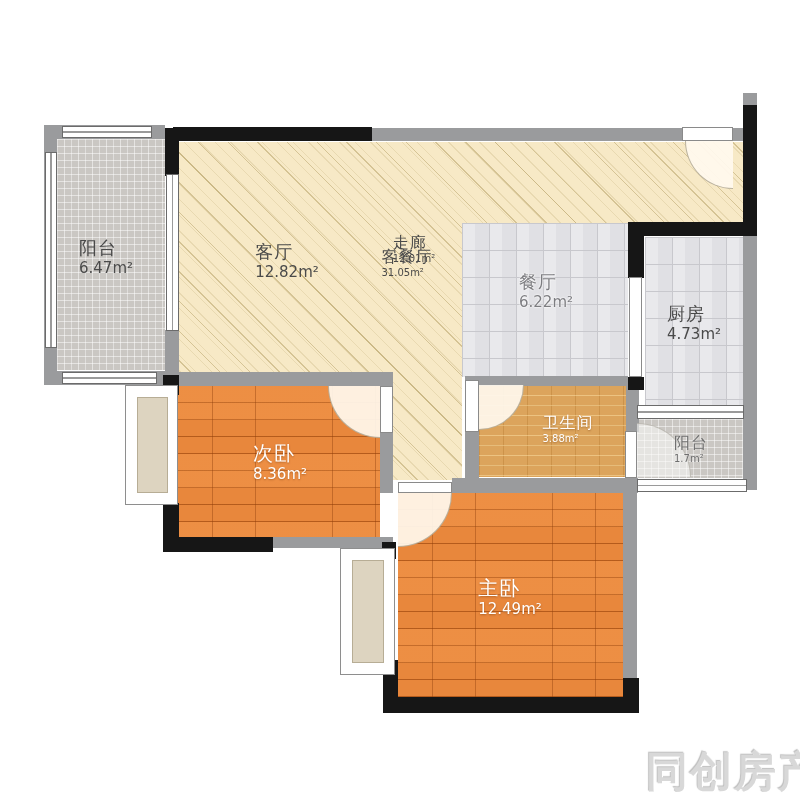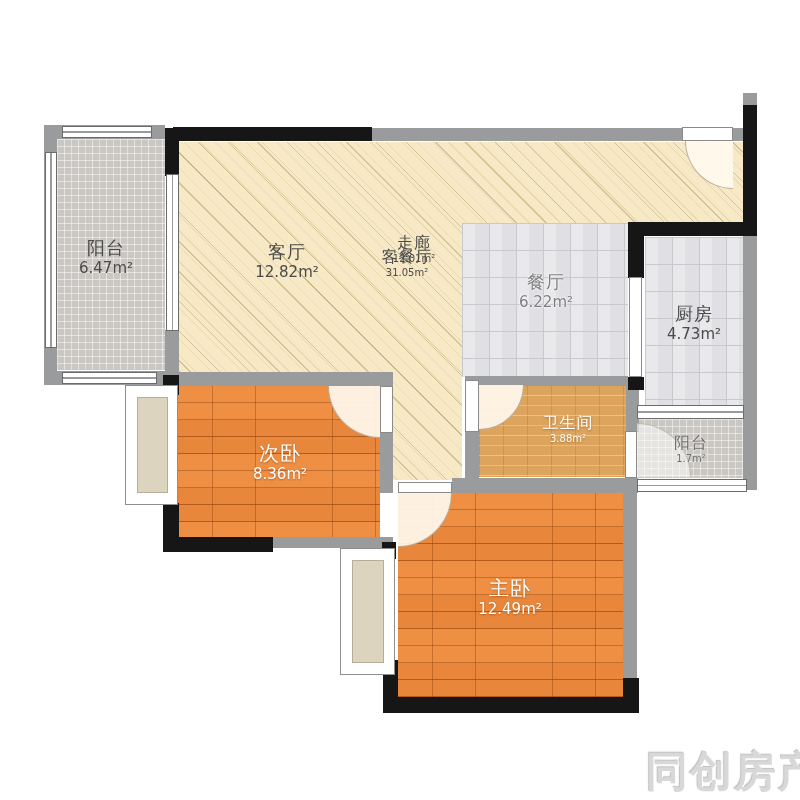--- a/index.html
+++ b/index.html
@@ -39,21 +39,21 @@
   .win.h{background:linear-gradient(180deg,#fff 0 44%,#9a9a9a 44% 56%,#fff 56% 100%);}
   .win.v{background:linear-gradient(90deg,#fff 0 44%,#9a9a9a 44% 56%,#fff 56% 100%);}
   .bay{background:#fff;border:1px solid #8e8e8e;}
   .bay-inner{background:#ddd4c0;border:1px solid #b7ad95;}
   .leaf{background:#fff;border:1px solid #8a8a8a;}
   .arc{background:rgba(255,249,238,.92);}
   .arc-bl{border-bottom-left-radius:100%;border-left:1px solid rgba(130,120,95,.55);border-bottom:1px solid rgba(130,120,95,.55);}
   .arc-br{border-bottom-right-radius:100%;border-right:1px solid rgba(130,120,95,.55);border-bottom:1px solid rgba(130,120,95,.55);}
   .arc-tr{border-top-right-radius:100%;border-top:1px solid rgba(150,145,135,.5);border-right:1px solid rgba(150,145,135,.5);background:rgba(252,252,250,.55);}
   
-  .room-label{position:absolute;transform:translateX(-50%);text-align:center;line-height:1.22;white-space:nowrap;}
+  .room-label{position:absolute;transform:translateX(-50%);text-align:left;line-height:1.22;white-space:nowrap;}
   .rname{display:block;font-size:18px;letter-spacing:1px;}
   .rarea{display:block;font-size:15px;}
   .lbl-dark{color:#4a4a4a;}
   .lbl-mid{color:#7d7d81;text-shadow:0 0 2px #fff,0 0 2px #fff;}
   .lbl-soft{color:#6e6e6e;text-shadow:0 0 2px rgba(255,255,255,.8);}
   .lbl-light{color:#fff;text-shadow:0 1px 2px rgba(90,40,0,.4);}
   .big .rname{font-size:20px;}
   .big .rarea{font-size:15px;}
   .small .rname{font-size:16px;}
   .small .rarea{font-size:10px;}

